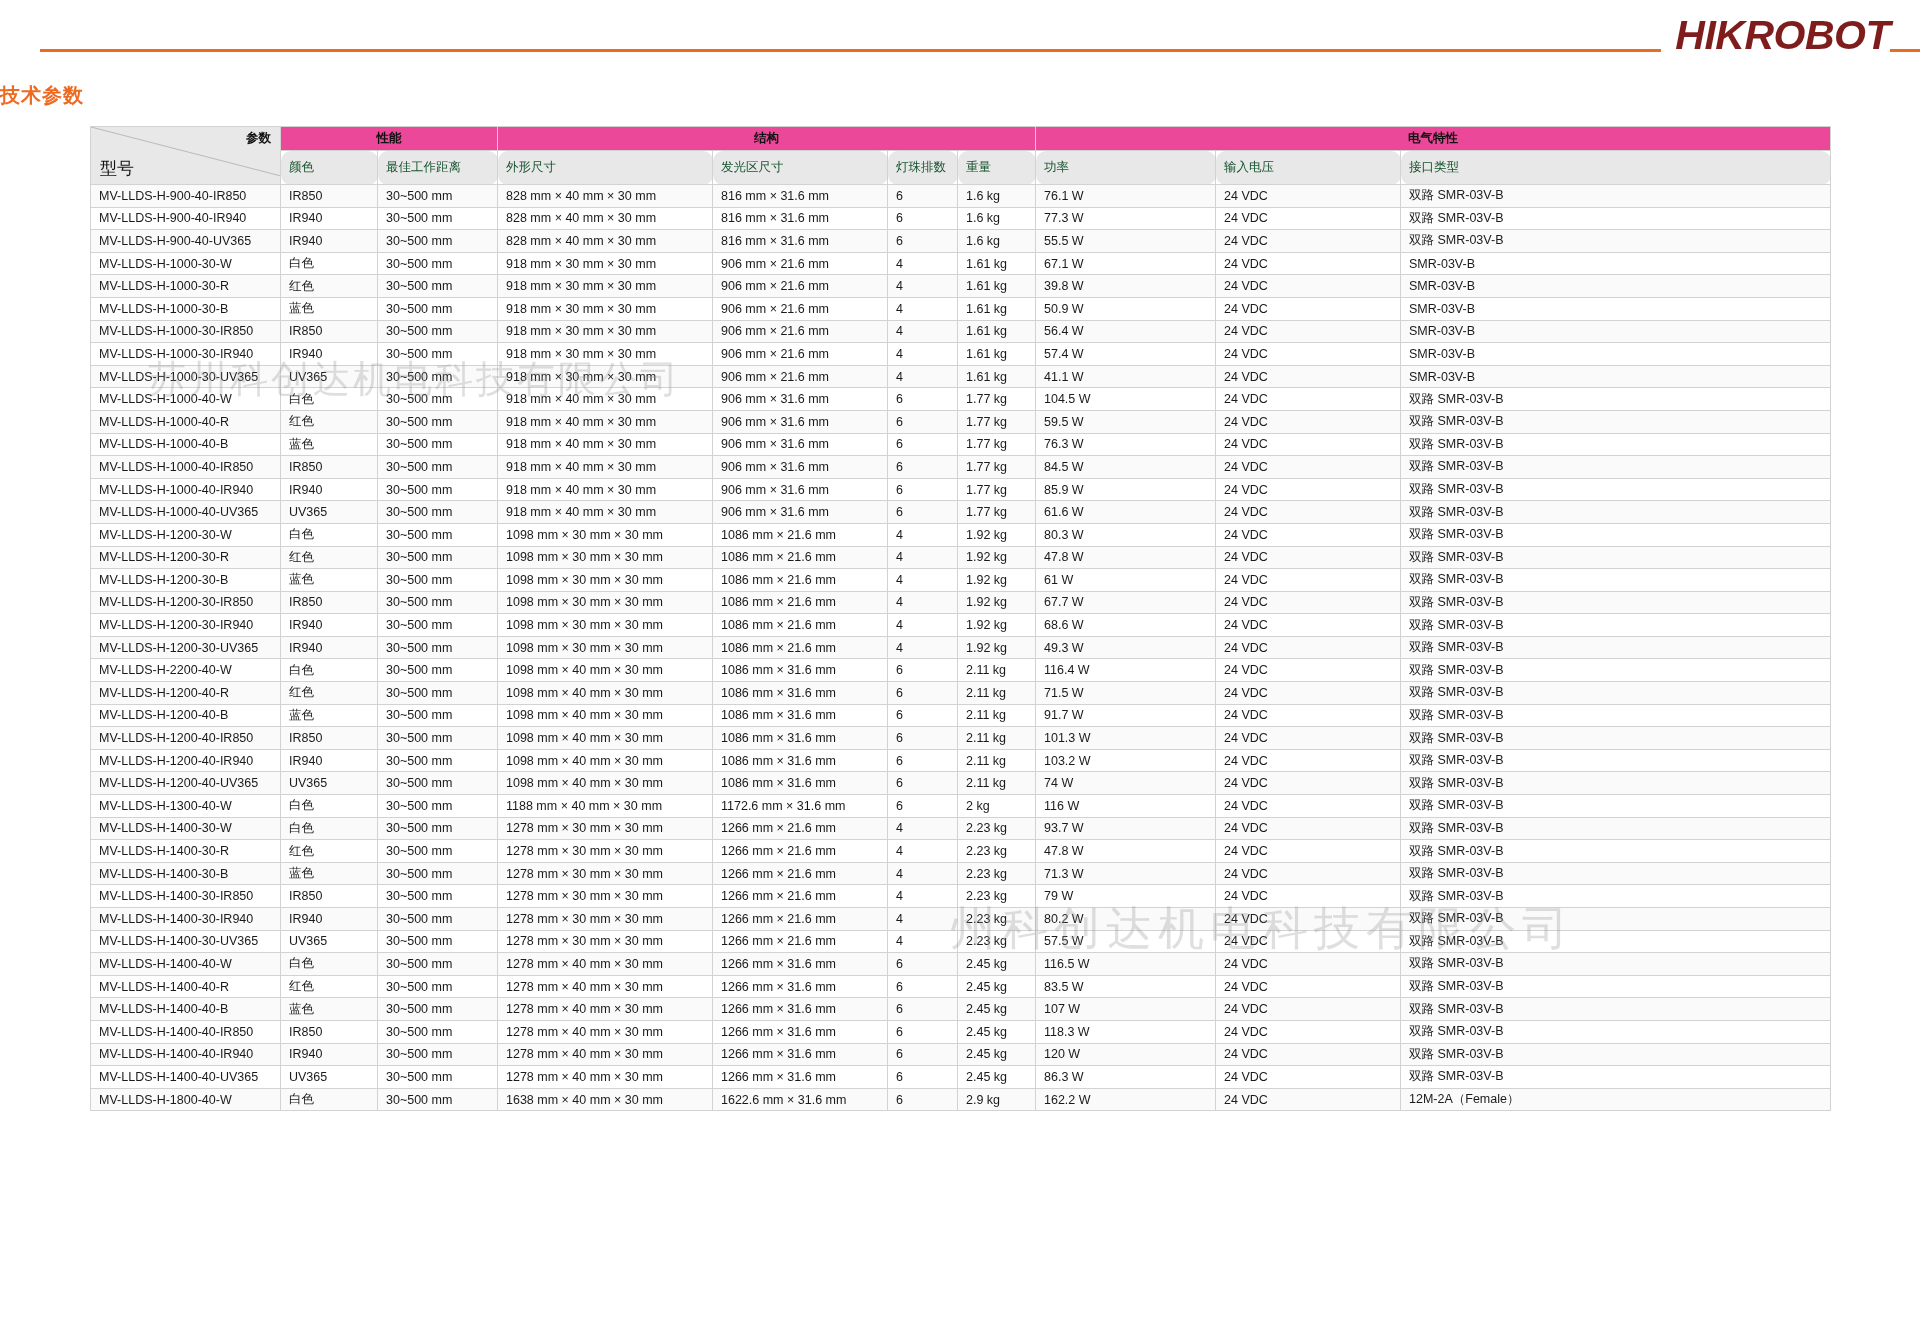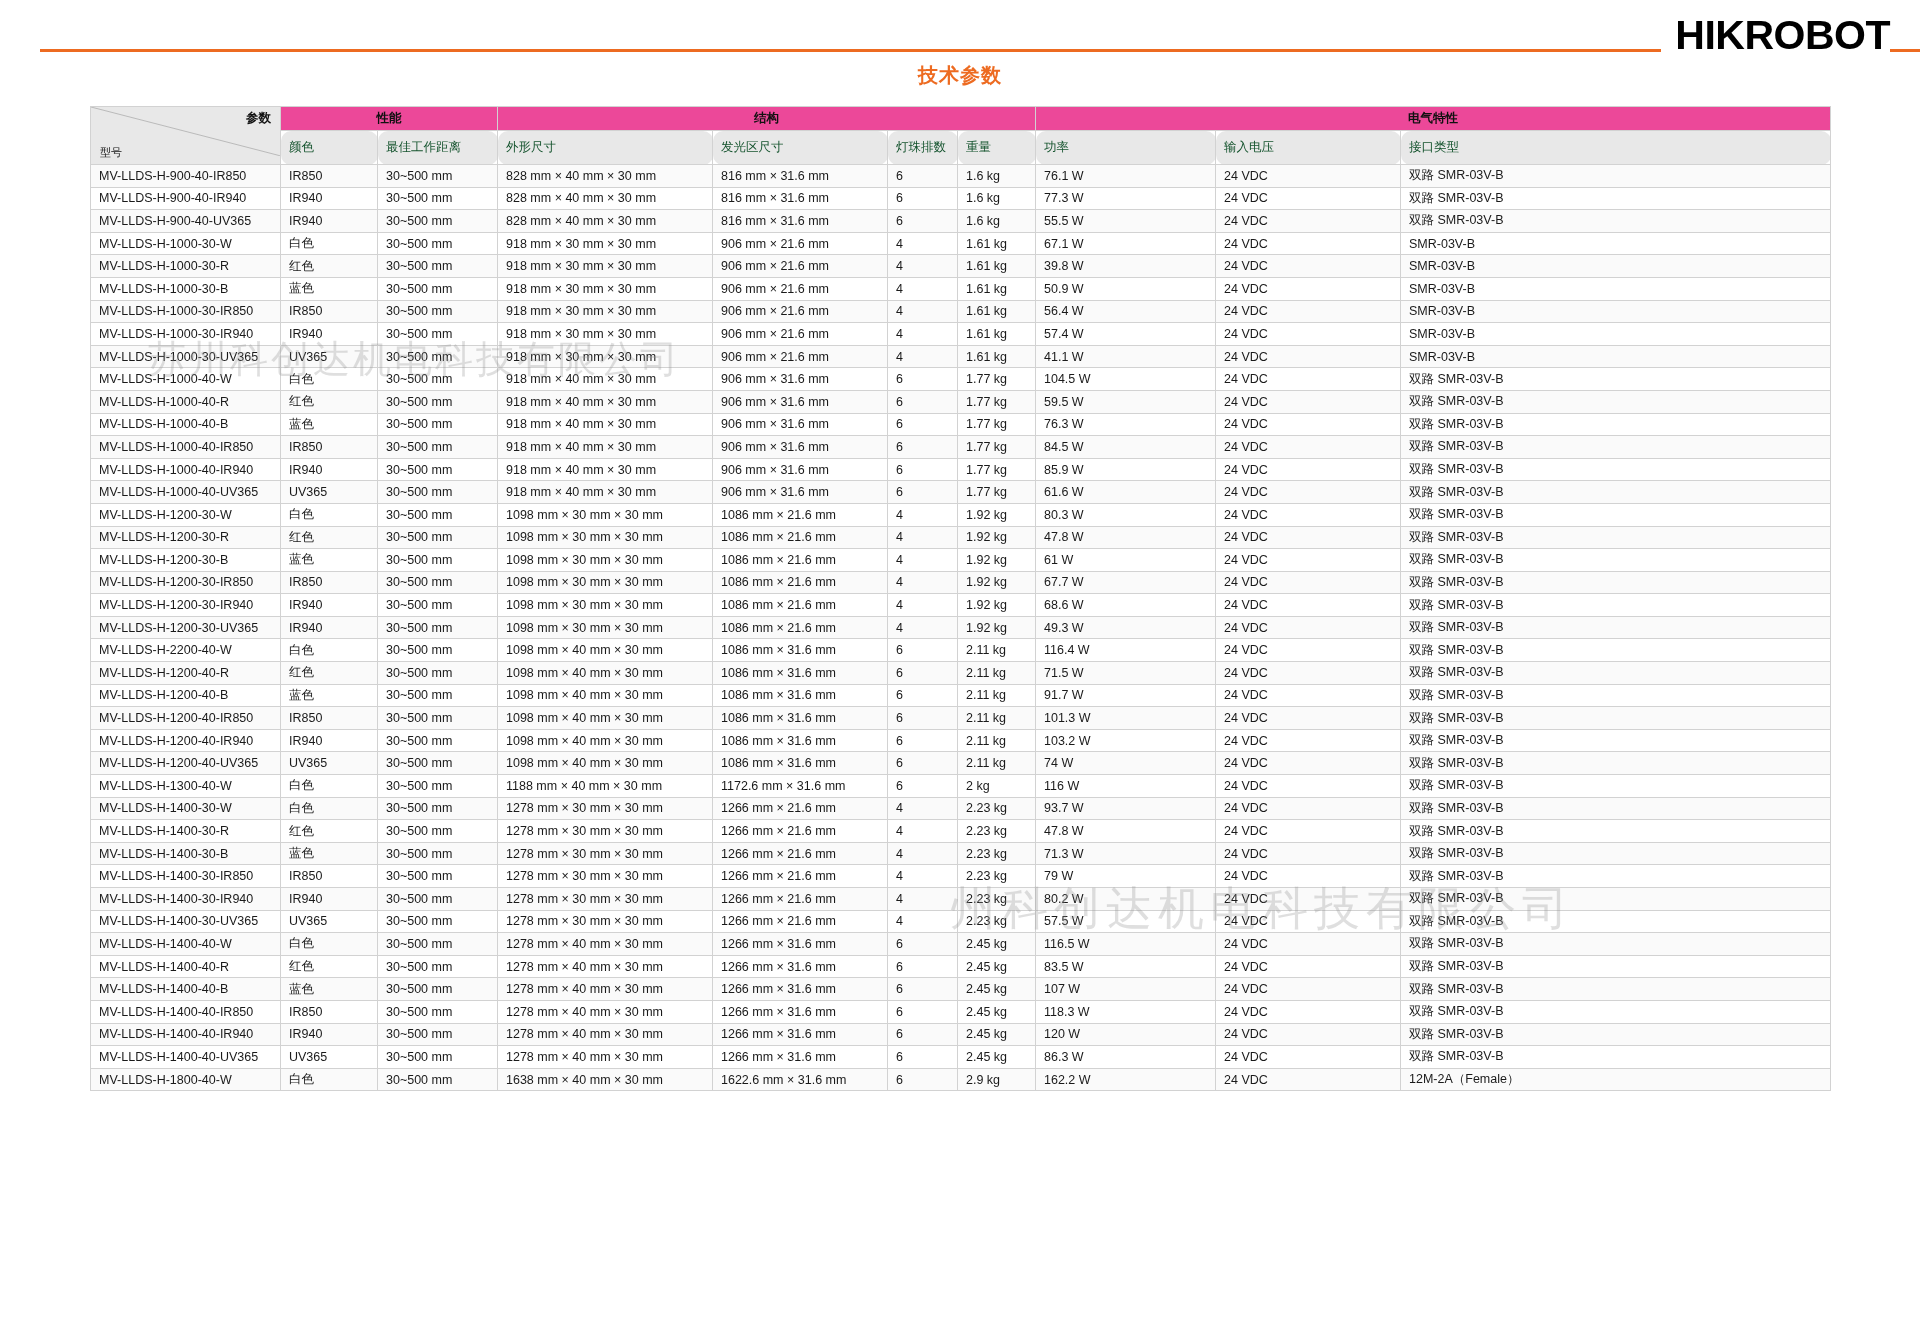--- a/index.html
+++ b/index.html
@@ -29,34 +29,34 @@
     top: 49px;
     height: 3px;
     background: #ED6B21;
   }
   #brand-logo {
     position: absolute;
     right: 30px;
     top: 12px;
     font-size: 41px;
     font-weight: bold;
+    font-style: italic;
     letter-spacing: -0.5px;
-    color: #000000;
+    color: #7f1d1d;
     background: #ffffff;
     padding-left: 14px;
     font-family: "Liberation Sans", "DejaVu Sans", sans-serif;
   }
 
   
   #page-title {
-    text-align: center;
     color: #ED6B21;
     font-size: 20px;
     font-weight: bold;
-    margin-top: 0;
+    margin-top: 20px;
     letter-spacing: 1px;
   }
 
   
   #table-wrap {
     position: relative;
     margin: 17px auto 0 auto;
     width: 1740px;
   }
   table.spec {
@@ -106,21 +106,21 @@
   th.corner .p-param {
     position: absolute;
     right: 9px; top: 3px;
     font-weight: bold;
     font-size: 12.5px;
   }
   th.corner .p-model {
     position: absolute;
     left: 9px; bottom: 4px;
     font-weight: normal;
-    font-size: 11px;
+    font-size: 17px;
   }
   tbody tr:nth-child(odd) td { background: #fafafa; }
   tbody tr:nth-child(even) td { background: #ffffff; }
 
   
   .wm {
     position: absolute;
     color: rgba(150,150,150,0.30);
     font-weight: normal;
     white-space: nowrap;

